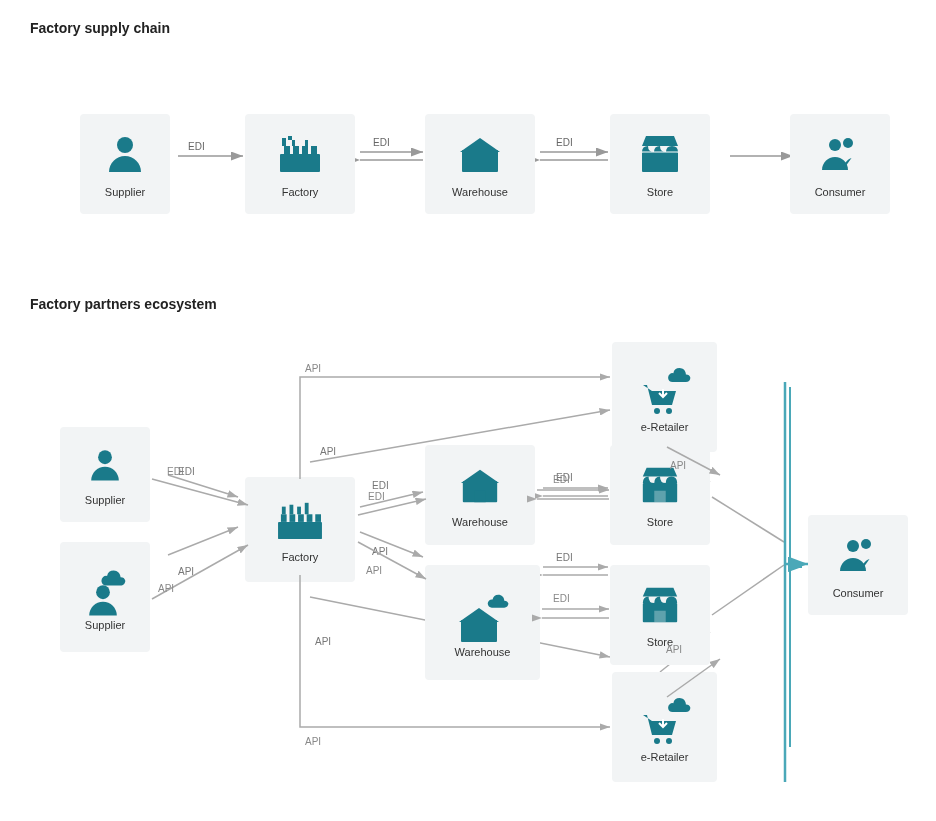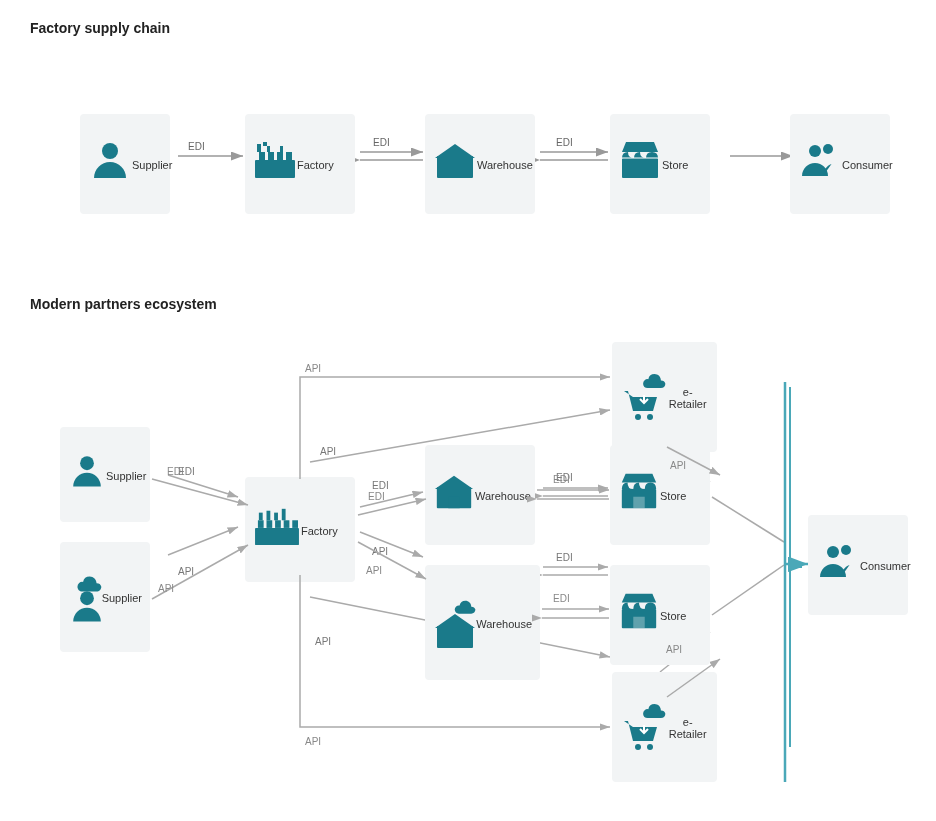--- a/index.html
+++ b/index.html
@@ -21,23 +21,23 @@
       font-weight: bold;
       font-size: 14px;
       margin-bottom: 20px;
       color: #222;
     }
     
     .node {
       background: #f2f4f5;
       border-radius: 4px;
       display: flex;
-      flex-direction: row;
+      flex-direction: column;
       align-items: center;
-      justify-content: flex-start;
+      justify-content: center;
       padding: 10px 8px 8px;
       position: absolute;
     }
     .node-icon {
       font-size: 36px;
       line-height: 1;
       margin-bottom: 4px;
       color: #1a7a8a;
     }
     .node-label {
@@ -172,21 +172,21 @@
           <circle cx="17" cy="13" r="6"></circle>
           <path d="M4 38c0-7.2 5.8-13 13-13s13 5.8 13 13z"></path>
           <circle cx="30" cy="11" r="5"></circle>
           <path d="M25 38c0-5.5 3.5-10.2 8.5-12"></path>
         </svg>
       </div>
       <div class="node-label">Consumer</div>
     </div>
   </div>
 
-  <div class="section-title" style="margin-bottom:15px;">Modern partners ecosystem</div>
+  <div class="section-title" style="margin-bottom:15px;">Factory partners ecosystem</div>
 
   <div id="modern-section" style="position:relative; height:560px;">
     <svg class="connectors" style="width:900px;height:560px;">
       <defs>
         <marker id="arr-gray" markerWidth="7" markerHeight="5" refX="7" refY="2.5" orient="auto">
           <polygon points="0 0, 7 2.5, 0 5" fill="#aaa"></polygon>
         </marker>
         <marker id="arr-gray-l" markerWidth="7" markerHeight="5" refX="0" refY="2.5" orient="auto">
           <polygon points="7 0, 0 2.5, 7 5" fill="#aaa"></polygon>
         </marker>

